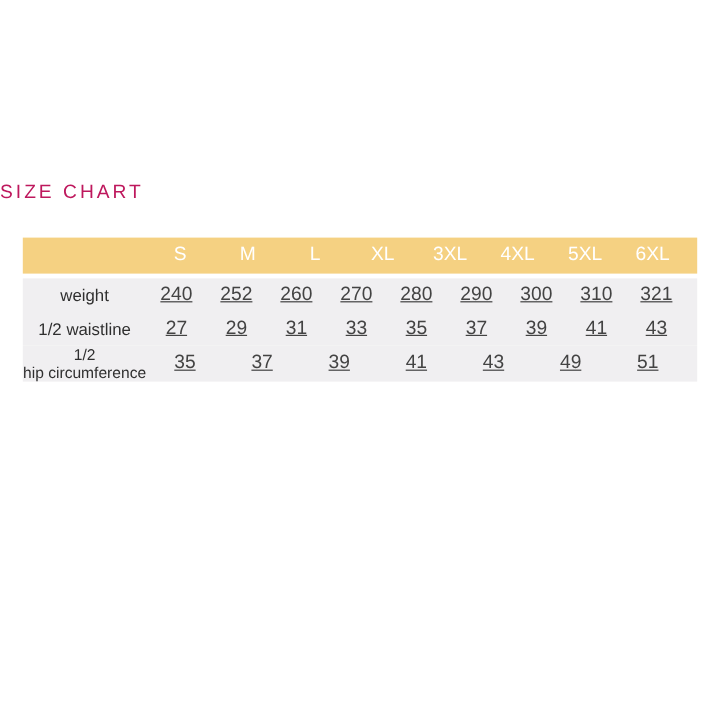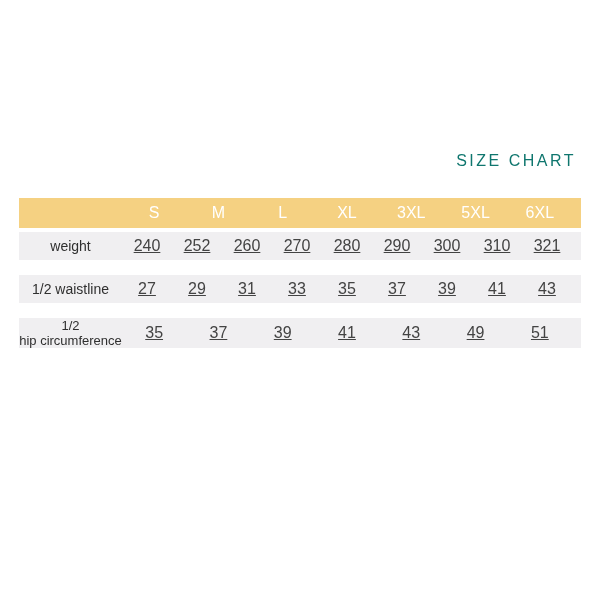--- a/index.html
+++ b/index.html
@@ -13,38 +13,38 @@
     height: 600px;
     background: var(--page-bg, #ffffff);
     font-family: "Liberation Sans", "DejaVu Sans", sans-serif;
     overflow: hidden;
   }
   .title {
     position: absolute;
     top: 151px;
     left: 0;
     width: 576px;
-    text-align: right;
+    text-align: left;
     font-size: 16px;
     line-height: 19px;
     letter-spacing: 2.5px;
-    color: #0f766e;
+    color: #be185d;
   }
   .table {
     position: absolute;
     left: 19px;
     top: 198px;
     width: 562px;
   }
   .row {
     display: flex;
     align-items: stretch;
     box-sizing: border-box;
     padding-right: 9px;
-    margin-bottom: 15px;
+    margin-bottom: 0;
   }
   .row.header {
     background: var(--header-bg, #f5d182);
     min-height: 30px;
     margin-bottom: 4px;
   }
   .row.data {
     background: var(--row-bg, #f0eff1);
     min-height: 28px;
   }
@@ -87,20 +87,21 @@
   <div class="title">SIZE CHART</div>
 
   <div class="table">
     <div class="row header">
         <div class="cell label-cell"></div>
         <div class="cell header-cell">S</div>
         <div class="cell header-cell">M</div>
         <div class="cell header-cell">L</div>
         <div class="cell header-cell">XL</div>
         <div class="cell header-cell">3XL</div>
+        <div class="cell header-cell">4XL</div>
         <div class="cell header-cell">5XL</div>
         <div class="cell header-cell">6XL</div>
       </div>
     <div id="table-body">
         <div class="row data">
           <div class="cell label-cell row-label">weight</div>
           <div class="cell value-cell">240</div>
           <div class="cell value-cell">252</div>
           <div class="cell value-cell">260</div>
           <div class="cell value-cell">270</div>

